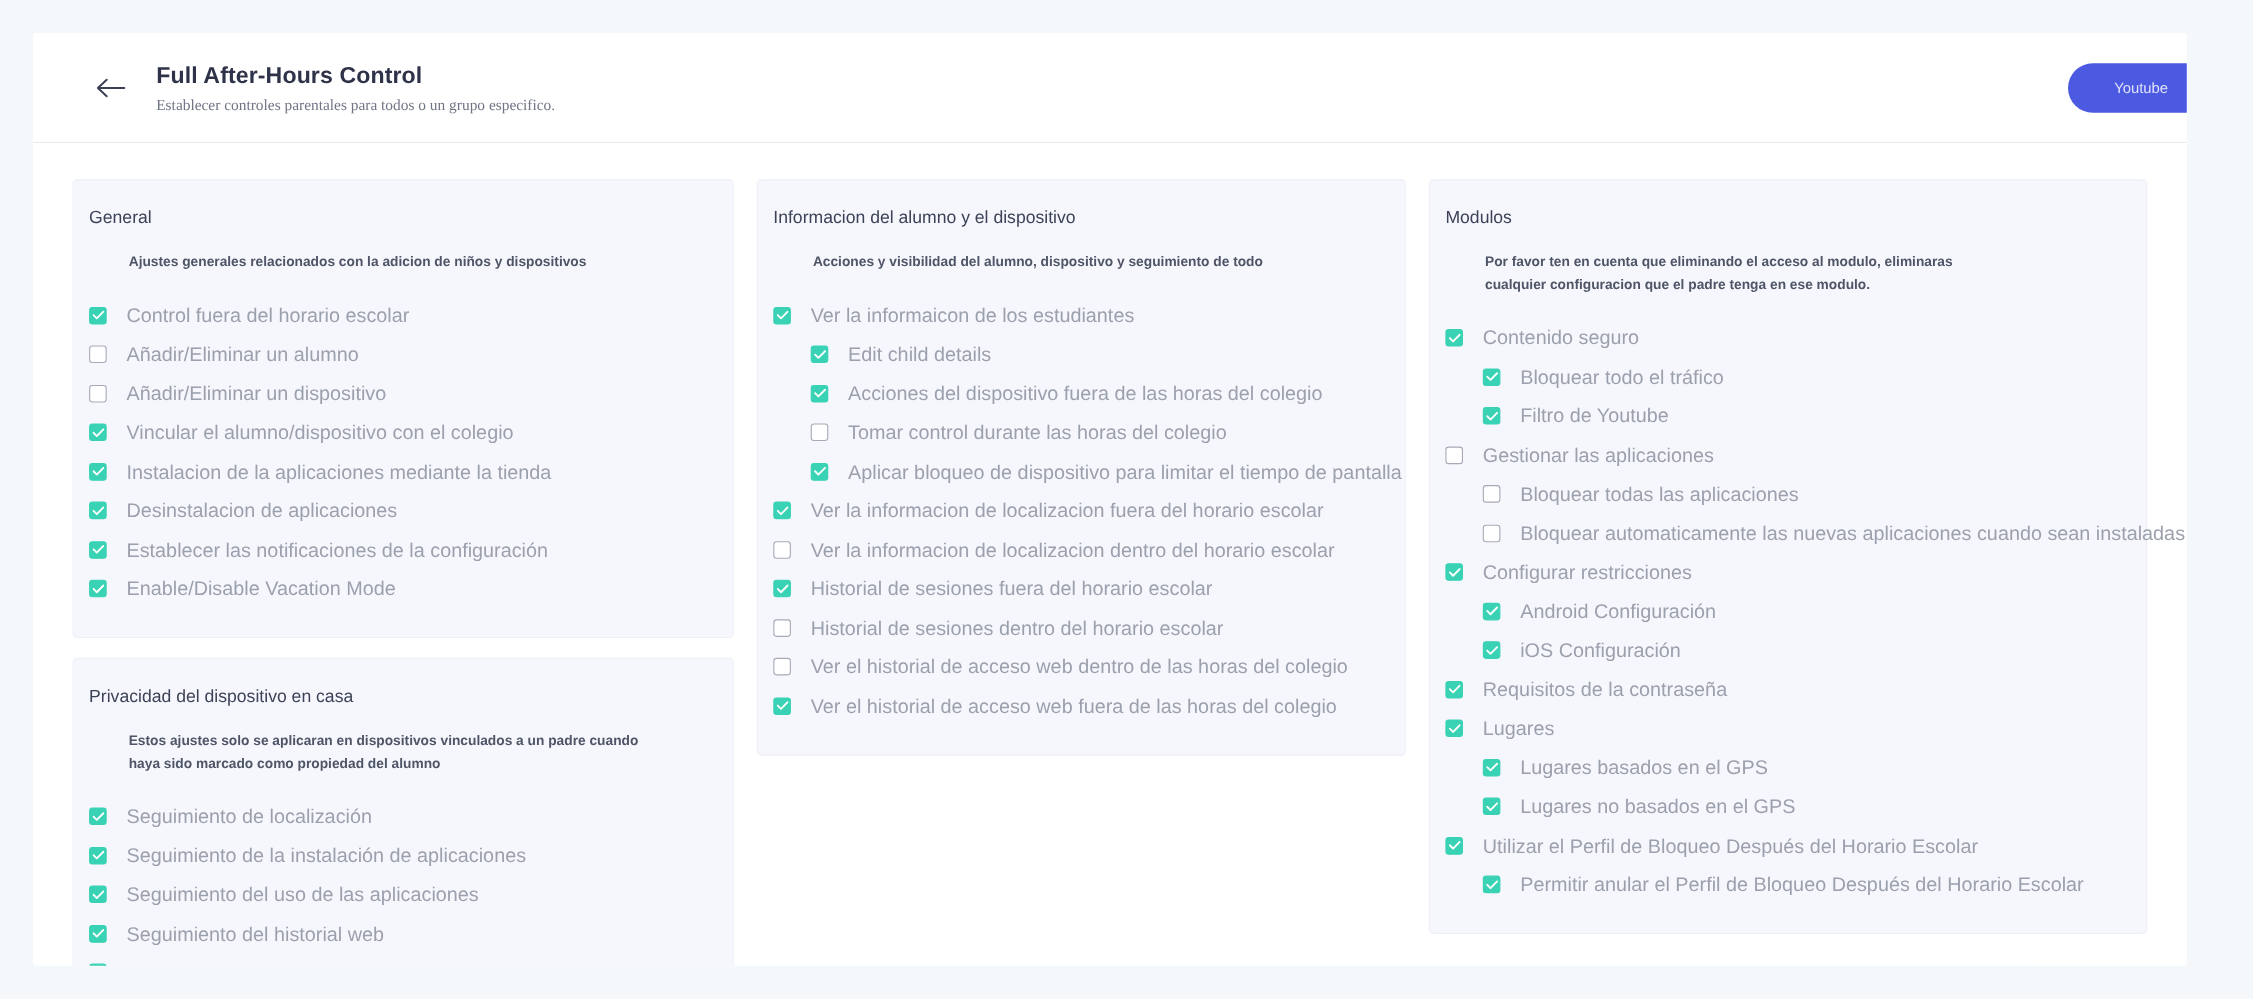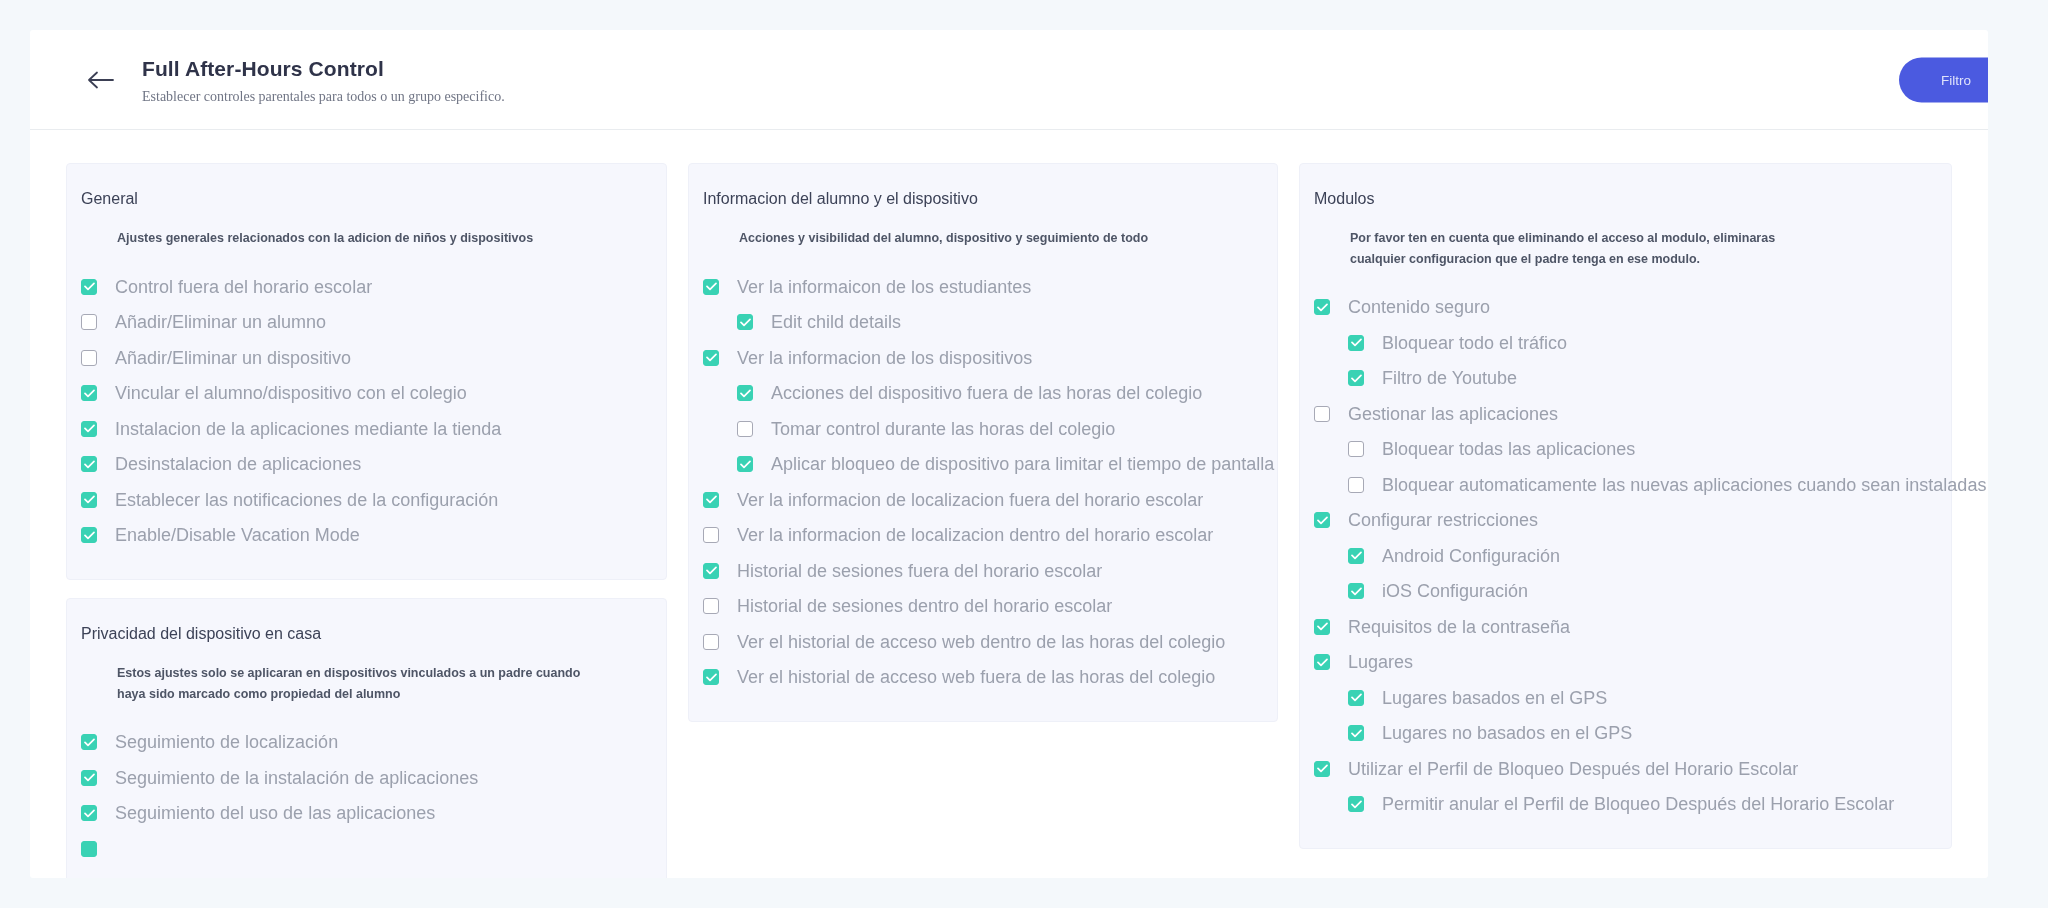--- a/index.html
+++ b/index.html
@@ -177,21 +177,21 @@
             <path d="M26 9 H2 M10 1.5 L2 9 L10 16.5" stroke="#3b3f54" stroke-width="1.8" stroke-linecap="round" stroke-linejoin="round"></path>
           </svg>
         </span>
       </div>
       <div class="header-text">
         <div class="page-title">Full After-Hours Control</div>
         <div class="page-subtitle">Establecer controles parentales para todos o un grupo especifico.</div>
       </div>
       <div class="header-right">
         <button class="pill-btn">
-          <span>Filtro</span>
+          <span>Youtube</span>
           
         </button>
       </div>
     </div>
 
     <div class="page-body">
       <div class="col col-1" id="col-0">
           <div class="card">
             <div class="card-title">General</div>
             <div class="card-desc">Ajustes generales relacionados con la adicion de niños y dispositivos</div>
@@ -274,20 +274,28 @@
                 </span>
                 <span class="opt-label">Seguimiento de la instalación de aplicaciones</span>
               </div>
               <div class="opt-row">
                 <span class="cb on" role="checkbox" aria-checked="true">
                   <svg width="11" height="9" viewBox="0 0 11 9" fill="none">
                     <path d="M1 4.4 L4 7.4 L10 1.3" stroke="#ffffff" stroke-width="1.7" stroke-linecap="round" stroke-linejoin="round"></path>
                   </svg>
                 </span>
                 <span class="opt-label">Seguimiento del uso de las aplicaciones</span>
+              </div>
+              <div class="opt-row">
+                <span class="cb on" role="checkbox" aria-checked="true">
+                  <svg width="11" height="9" viewBox="0 0 11 9" fill="none">
+                    <path d="M1 4.4 L4 7.4 L10 1.3" stroke="#ffffff" stroke-width="1.7" stroke-linecap="round" stroke-linejoin="round"></path>
+                  </svg>
+                </span>
+                <span class="opt-label">Seguimiento del historial web</span>
               </div>
               <div class="opt-row">
                 <span class="cb on" role="checkbox" aria-checked="true"></span>
               </div>
             </div>
           </div>
         </div>
       <div class="col col-2" id="col-1">
           <div class="card">
             <div class="card-title">Informacion del alumno y el dispositivo</div>
@@ -302,28 +310,20 @@
                 <span class="opt-label">Ver la informaicon de los estudiantes</span>
               </div>
               <div class="opt-row indent">
                 <span class="cb on" role="checkbox" aria-checked="true">
                   <svg width="11" height="9" viewBox="0 0 11 9" fill="none">
                     <path d="M1 4.4 L4 7.4 L10 1.3" stroke="#ffffff" stroke-width="1.7" stroke-linecap="round" stroke-linejoin="round"></path>
                   </svg>
                 </span>
                 <span class="opt-label">Edit child details</span>
               </div>
-              <div class="opt-row">
-                <span class="cb on" role="checkbox" aria-checked="true">
-                  <svg width="11" height="9" viewBox="0 0 11 9" fill="none">
-                    <path d="M1 4.4 L4 7.4 L10 1.3" stroke="#ffffff" stroke-width="1.7" stroke-linecap="round" stroke-linejoin="round"></path>
-                  </svg>
-                </span>
-                <span class="opt-label">Ver la informacion de los dispositivos</span>
-              </div>
               <div class="opt-row indent">
                 <span class="cb on" role="checkbox" aria-checked="true">
                   <svg width="11" height="9" viewBox="0 0 11 9" fill="none">
                     <path d="M1 4.4 L4 7.4 L10 1.3" stroke="#ffffff" stroke-width="1.7" stroke-linecap="round" stroke-linejoin="round"></path>
                   </svg>
                 </span>
                 <span class="opt-label">Acciones del dispositivo fuera de las horas del colegio</span>
               </div>
               <div class="opt-row indent">
                 <span class="cb off" role="checkbox" aria-checked="false"></span>

